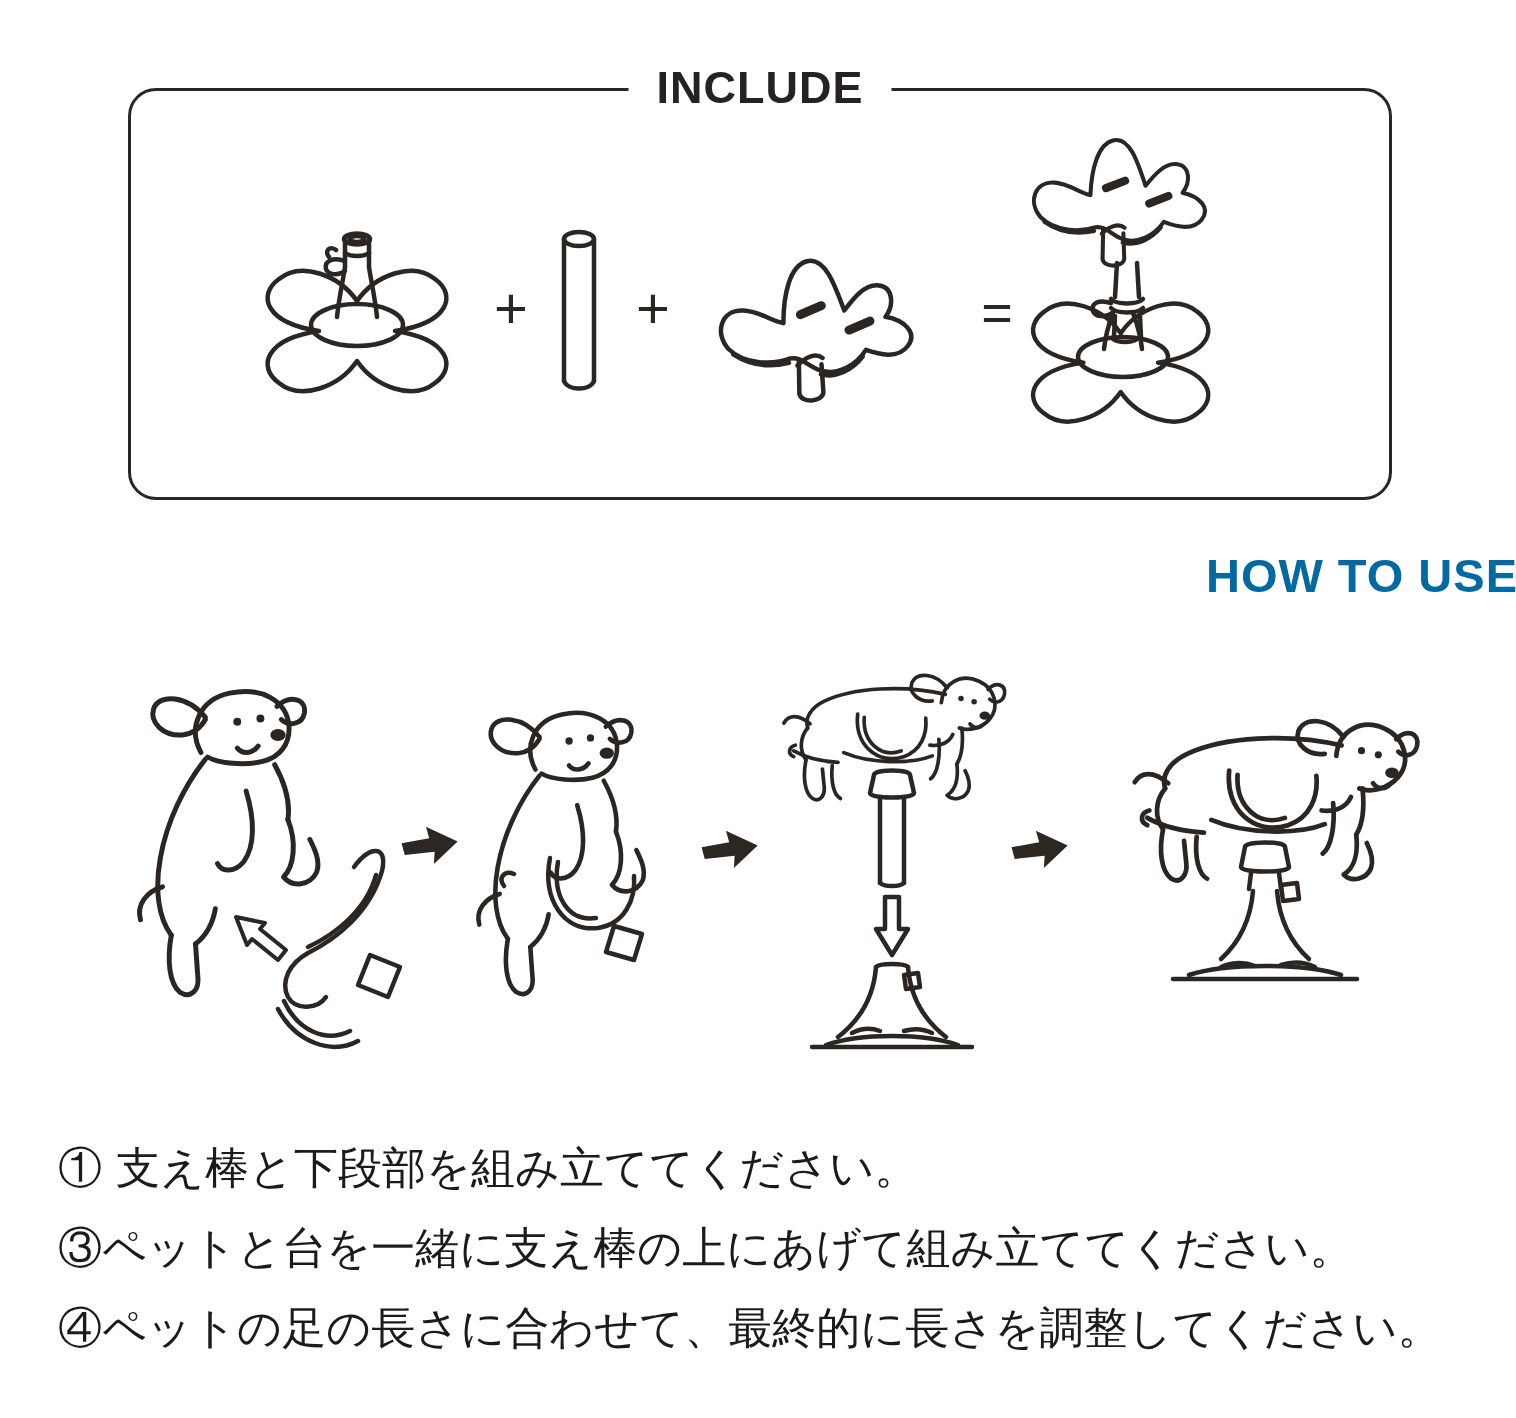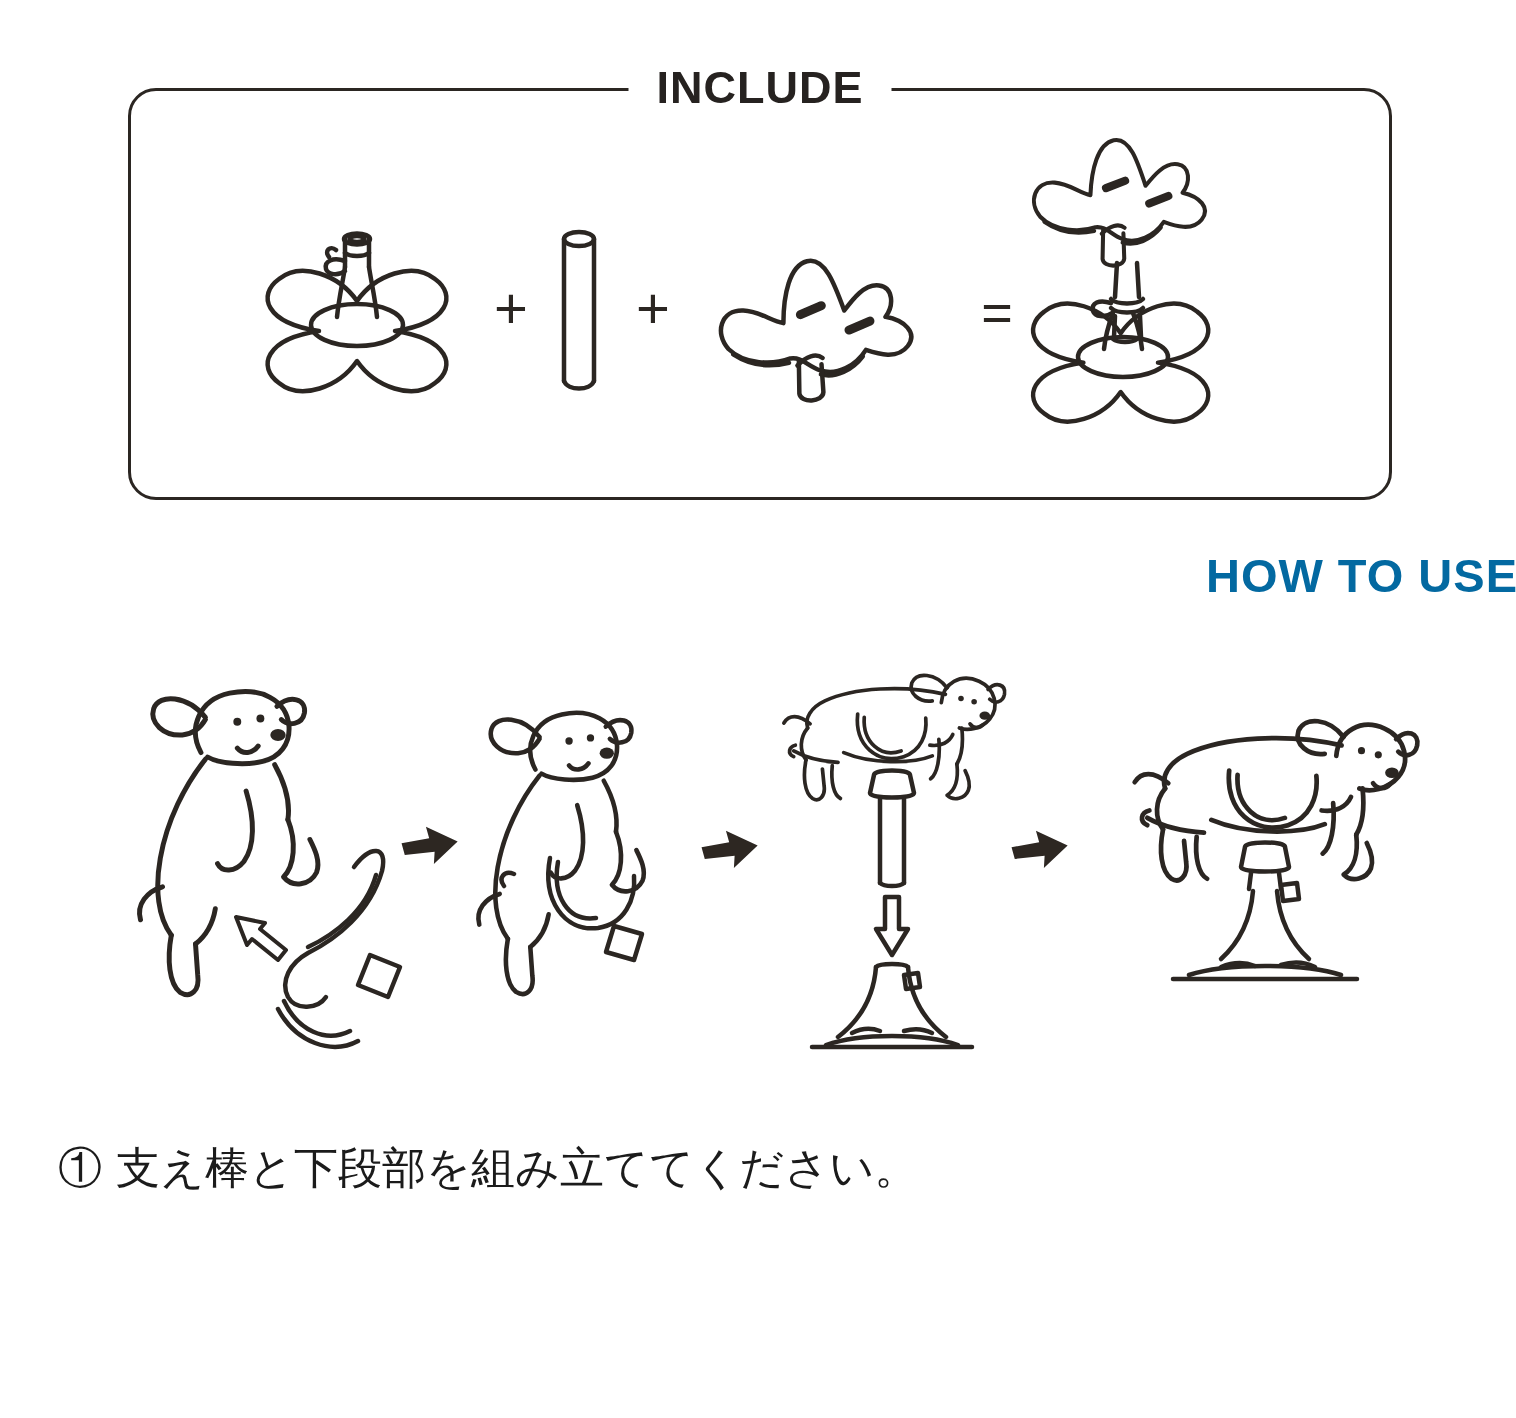--- a/index.html
+++ b/index.html
@@ -231,15 +231,17 @@
       <path d="M 192,196 C 194,220 202,244 224,264"></path>
       <path d="M 104,280 C 140,268 220,268 256,280"></path>
       <path d="M 136,272 C 148,267 160,267 170,271"></path>
       <path d="M 196,270 C 208,266 220,267 230,272"></path>
       <path d="M 88,284 L 272,284"></path>
     </g>
   </svg>
 
   <div class="jp">
     <p>① 支え棒と下段部を組み立ててください。</p>
+    <p>③ペットと台を一緒に支え棒の上にあげて組み立ててください。</p>
+    <p>④ペットの足の長さに合わせて、最終的に長さを調整してください。</p>
   </div>
 
 </div>
 
 </body></html>

